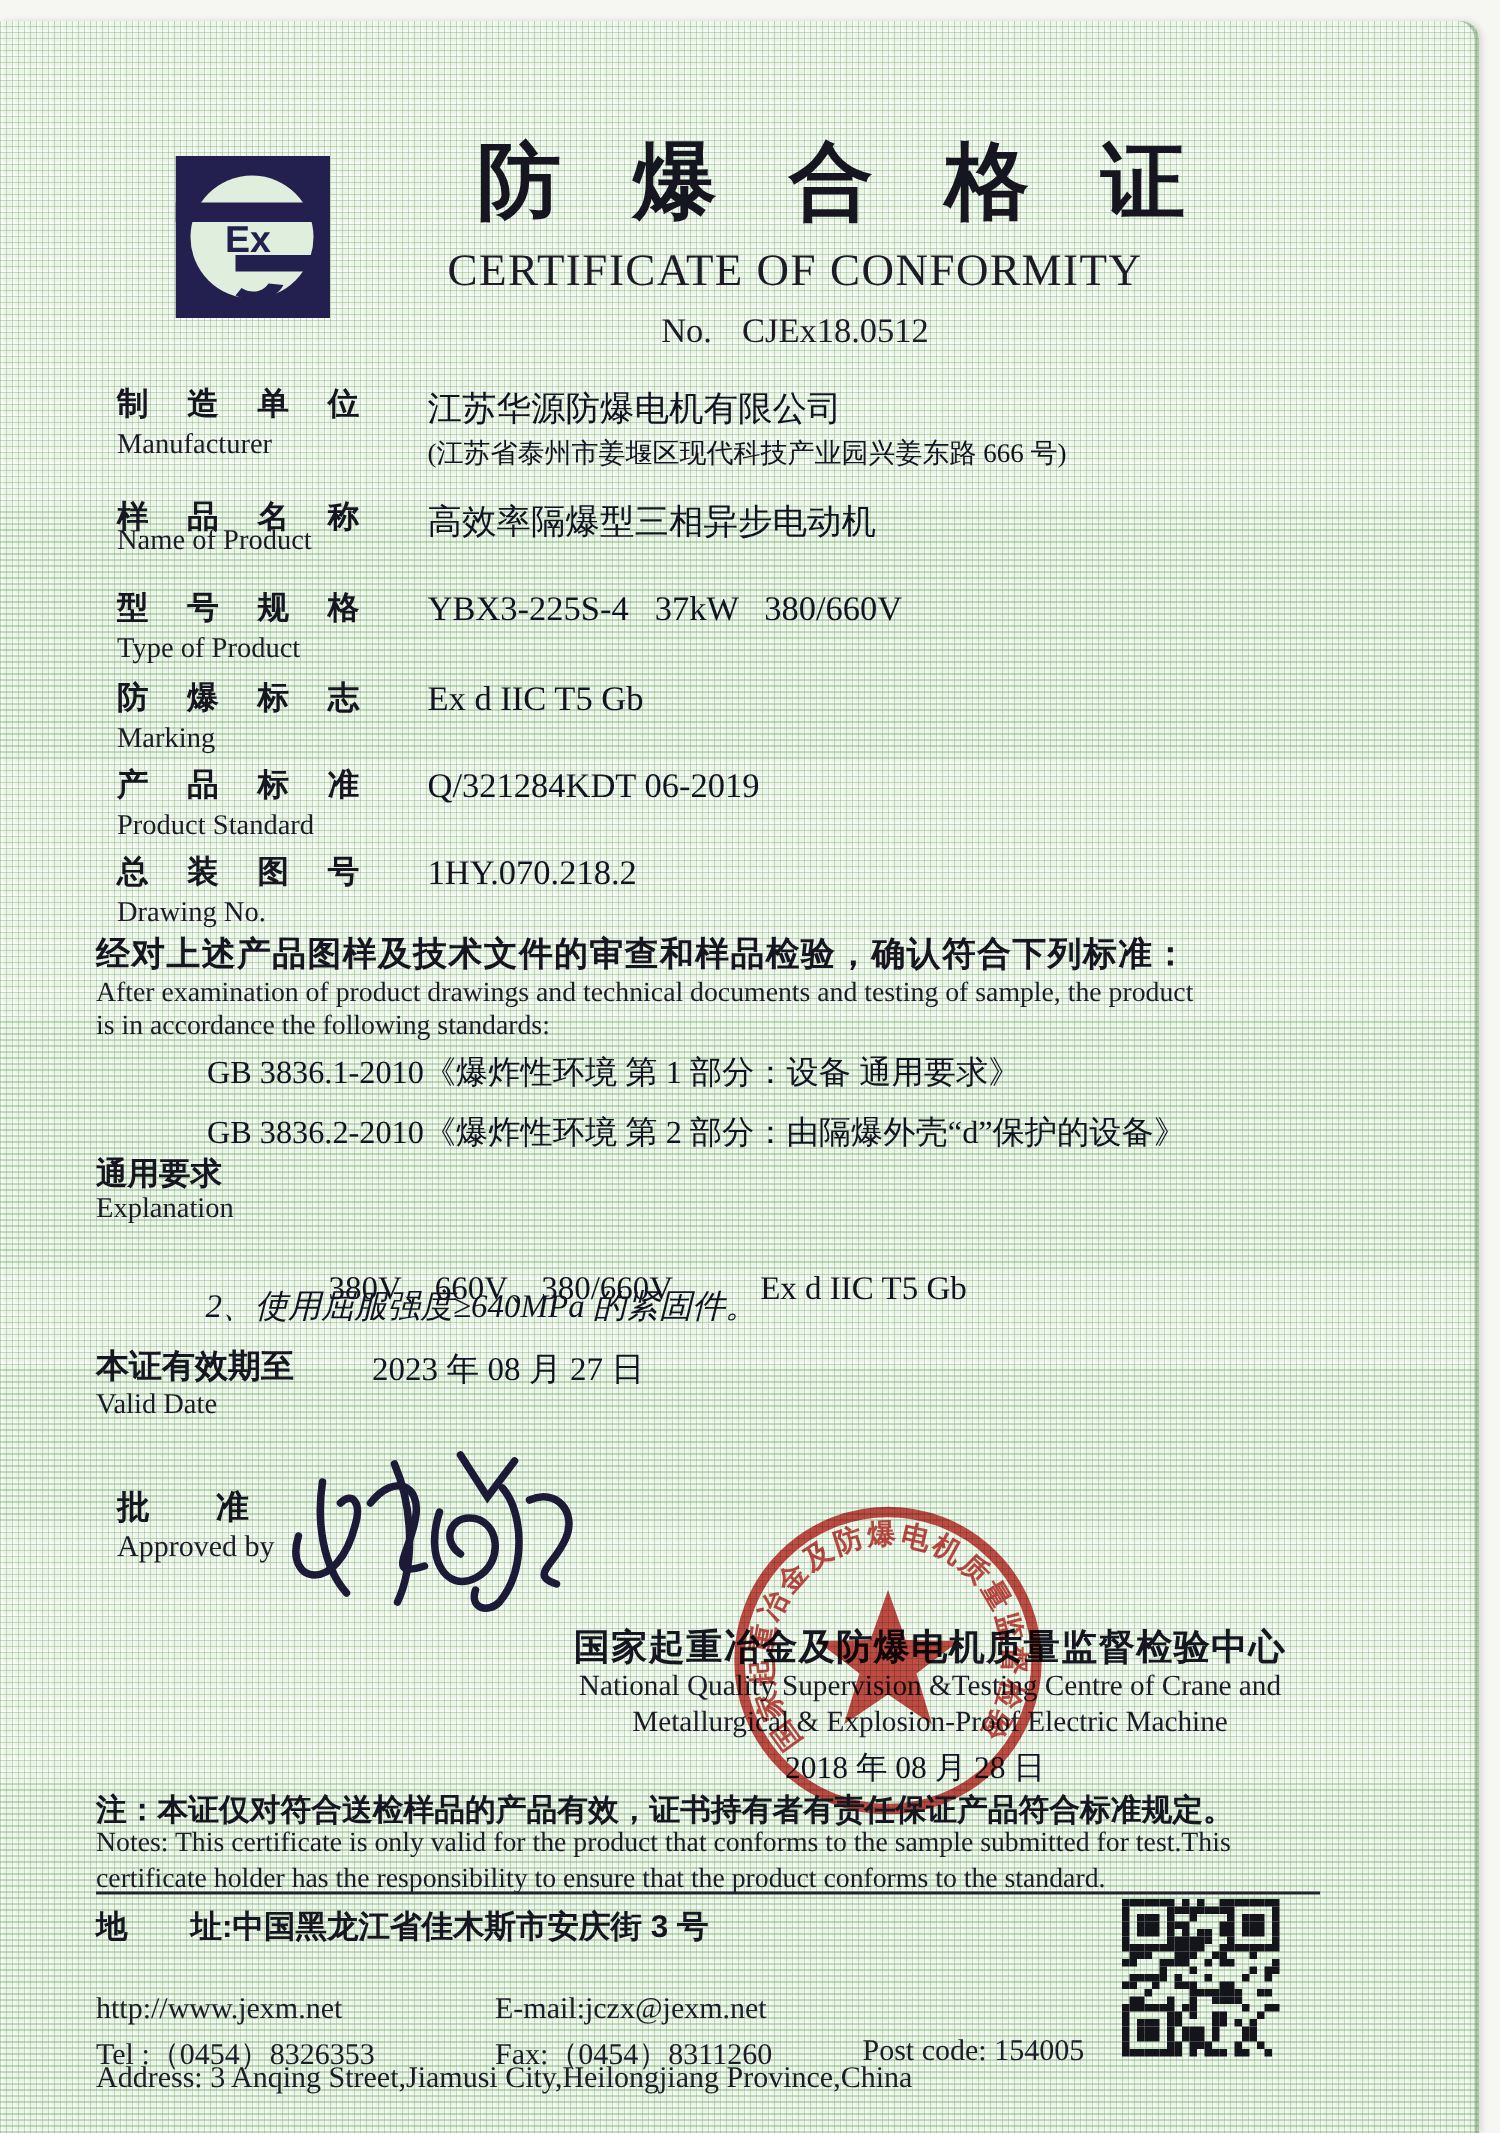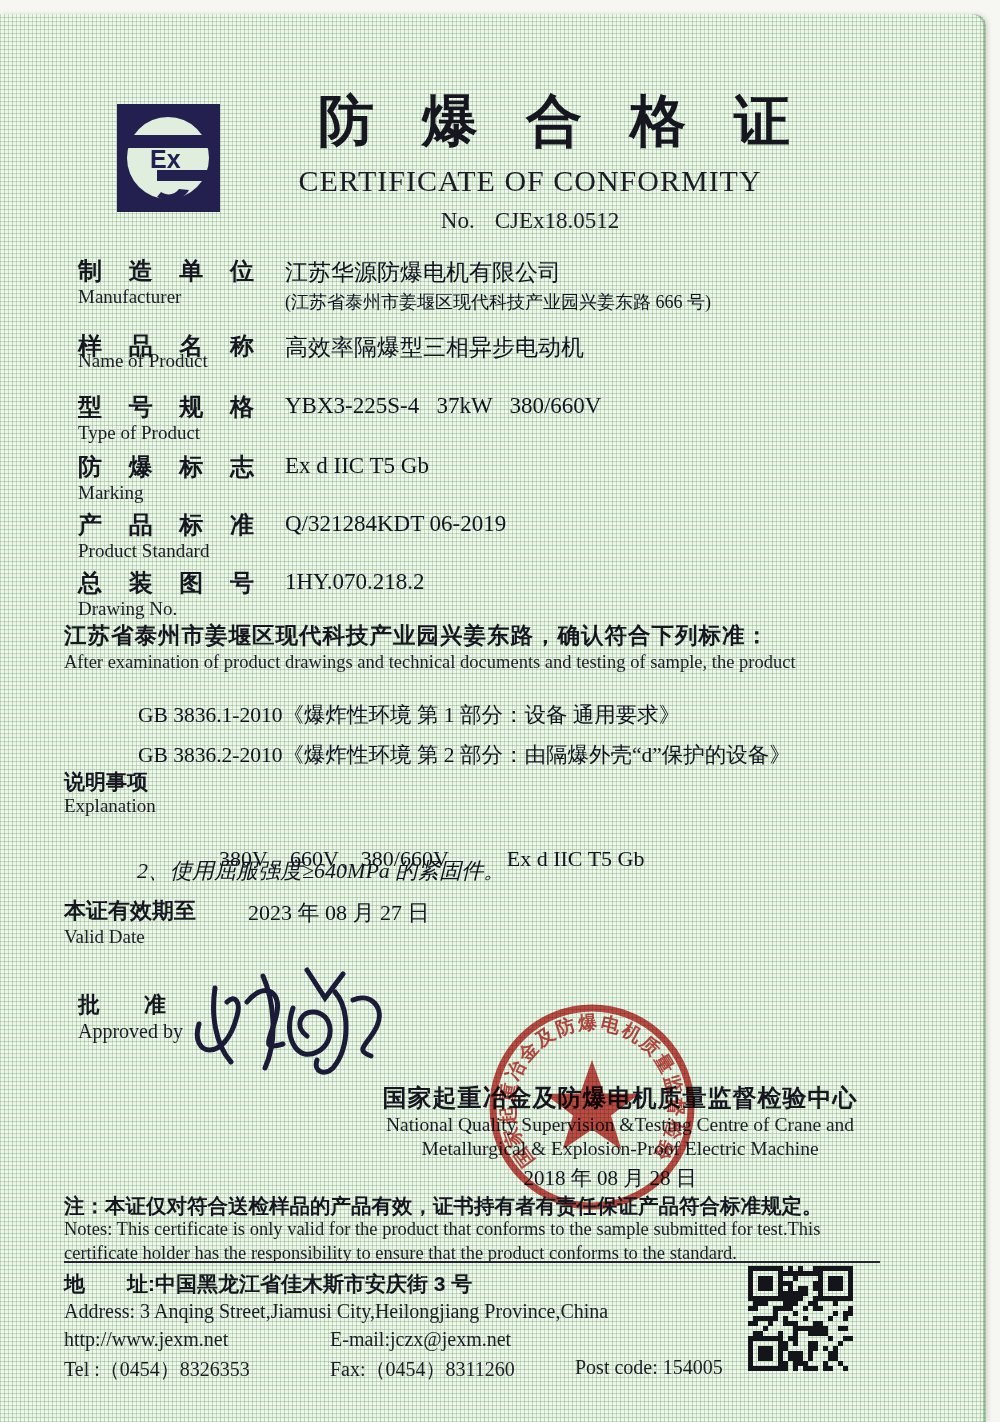--- a/index.html
+++ b/index.html
@@ -24,21 +24,21 @@
   .abs{position:absolute;}
   .cn-head{font-family:"Liberation Sans", sans-serif;font-weight:bold;color:#15161f;}
   .en-sub{font-family:"Liberation Serif", serif;color:#1c1c26;}
   .val{font-family:"Liberation Serif", serif;color:#121320;white-space:pre;}
   
   .title-cn{left:230px;top:70px;width:600px;text-align:center;font-size:56px;letter-spacing:48px;padding-left:48px;font-weight:bold;font-family:"Liberation Sans",sans-serif;color:#15161f;}
   .title-en{left:230px;top:150px;width:600px;text-align:center;font-size:30px;letter-spacing:1px;}
   .cert-no{left:230px;top:194px;width:600px;text-align:center;font-size:23px;}
   .cert-no .num{margin-left:20px;}
   
-  .flabel-cn{left:78px;font-size:24px;letter-spacing:10px;border-radius:10px;}
+  .flabel-cn{left:78px;font-size:21px;letter-spacing:10px;border-radius:10px;}
   .flabel-en{left:78px;font-size:19px;}
   .fval{left:285px;font-size:23px;}
   .fval2{left:285px;font-size:18px;}
   .stmt-cn{left:64px;top:606px;font-size:22.5px;letter-spacing:1px;}
   .stmt-en{left:64px;font-size:18.5px;}
   .gb{left:138px;font-size:21.5px;}
   .expl-line{font-size:22px;}
   .sig-svg{left:185px;top:950px;}
   .authority-cn{left:330px;top:1068px;width:580px;text-align:center;font-size:24px;letter-spacing:1px;}
   .authority-en{left:330px;width:580px;text-align:center;font-size:19.5px;}
@@ -97,26 +97,27 @@
     <div class="abs cn-head flabel-cn" style="top:495px">产 品 标 准</div>
     <div class="abs en-sub flabel-en" style="top:526px">Product Standard</div>
     <div class="abs val fval" style="top:497px">Q/321284KDT 06-2019</div>
   </div>
   <div>
     <div class="abs cn-head flabel-cn" style="top:553px">总 装 图 号</div>
     <div class="abs en-sub flabel-en" style="top:584px">Drawing No.</div>
     <div class="abs val fval" style="top:555px">1HY.070.218.2</div>
   </div>
 
-  <div class="abs cn-head stmt-cn">江苏省泰州市姜堰区现代科技产业园兴姜东路，确认符合下列标准：</div>
+  <div class="abs cn-head stmt-cn">经对上述产品图样及技术文件的审查和样品检验，确认符合下列标准：</div>
   <div class="abs en-sub stmt-en" style="top:638px">After examination of product drawings and technical documents and testing of sample, the product</div>
+  <div class="abs en-sub stmt-en" style="top:660px">is in accordance the following standards:</div>
   <div class="abs val gb" style="top:686px">GB 3836.1-2010《爆炸性环境 第 1 部分：设备 通用要求》</div>
   <div class="abs val gb" style="top:726px">GB 3836.2-2010《爆炸性环境 第 2 部分：由隔爆外壳“d”保护的设备》</div>
 
-  <div class="abs cn-head" style="left:64px;top:754px;font-size:21px;">说明事项</div>
+  <div class="abs cn-head" style="left:64px;top:754px;font-size:21px;">通用要求</div>
   <div class="abs en-sub" style="left:64px;top:781px;font-size:19px;">Explanation</div>
   <div class="abs val expl-line" style="left:197px;top:804px;">
     <span>380V、660V、380/660V</span><span style="margin-left:58px">Ex d IIC T5 Gb</span>
   </div>
   <div class="abs val expl-line" style="left:137px;top:842px;font-style:italic;">2、使用屈服强度≥640MPa 的紧固件。</div>
 
   <div class="abs cn-head" style="left:64px;top:882px;font-size:22px;">本证有效期至</div>
   <div class="abs en-sub" style="left:64px;top:912px;font-size:19px;">Valid Date</div>
   <div class="abs val" style="left:248px;top:884px;font-size:22px;">2023 年 08 月 27 日</div>
 
@@ -151,21 +152,21 @@
     </text>
   </svg>
 
   <div class="abs cn-head notes-cn">注：本证仅对符合送检样品的产品有效，证书持有者有责任保证产品符合标准规定。</div>
   <div class="abs en-sub notes-en" style="top:1205px">Notes: This certificate is only valid for the product that conforms to the sample submitted for test.This</div>
   <div class="abs en-sub notes-en" style="top:1229px">certificate holder has the responsibility to ensure that the product conforms to the standard.</div>
 
   <div class="abs rule"></div>
 
   <div class="abs cn-head foot-cn">地　　址:中国黑龙江省佳木斯市安庆街 3 号</div>
-  <div class="abs en-sub foot" style="left:64px;top:1286px">Address: 3 Anqing Street,Jiamusi City,Heilongjiang Province,China</div>
+  <div class="abs en-sub foot" style="left:64px;top:1360px">Address: 3 Anqing Street,Jiamusi City,Heilongjiang Province,China</div>
   <div class="abs en-sub foot" style="left:64px;top:1314px">http://www.jexm.net</div>
   <div class="abs en-sub foot" style="left:330px;top:1314px">E-mail:jczx@jexm.net</div>
   <div class="abs en-sub foot" style="left:64px;top:1342px">Tel :（0454）8326353</div>
   <div class="abs en-sub foot" style="left:330px;top:1342px">Fax:（0454）8311260</div>
   <div class="abs en-sub foot" style="left:575px;top:1342px">Post code: 154005</div>
 
   <div class="abs qr">
       <div style="left:0px;top:0px"></div>
       <div style="left:5px;top:0px"></div>
       <div style="left:10px;top:0px"></div>

